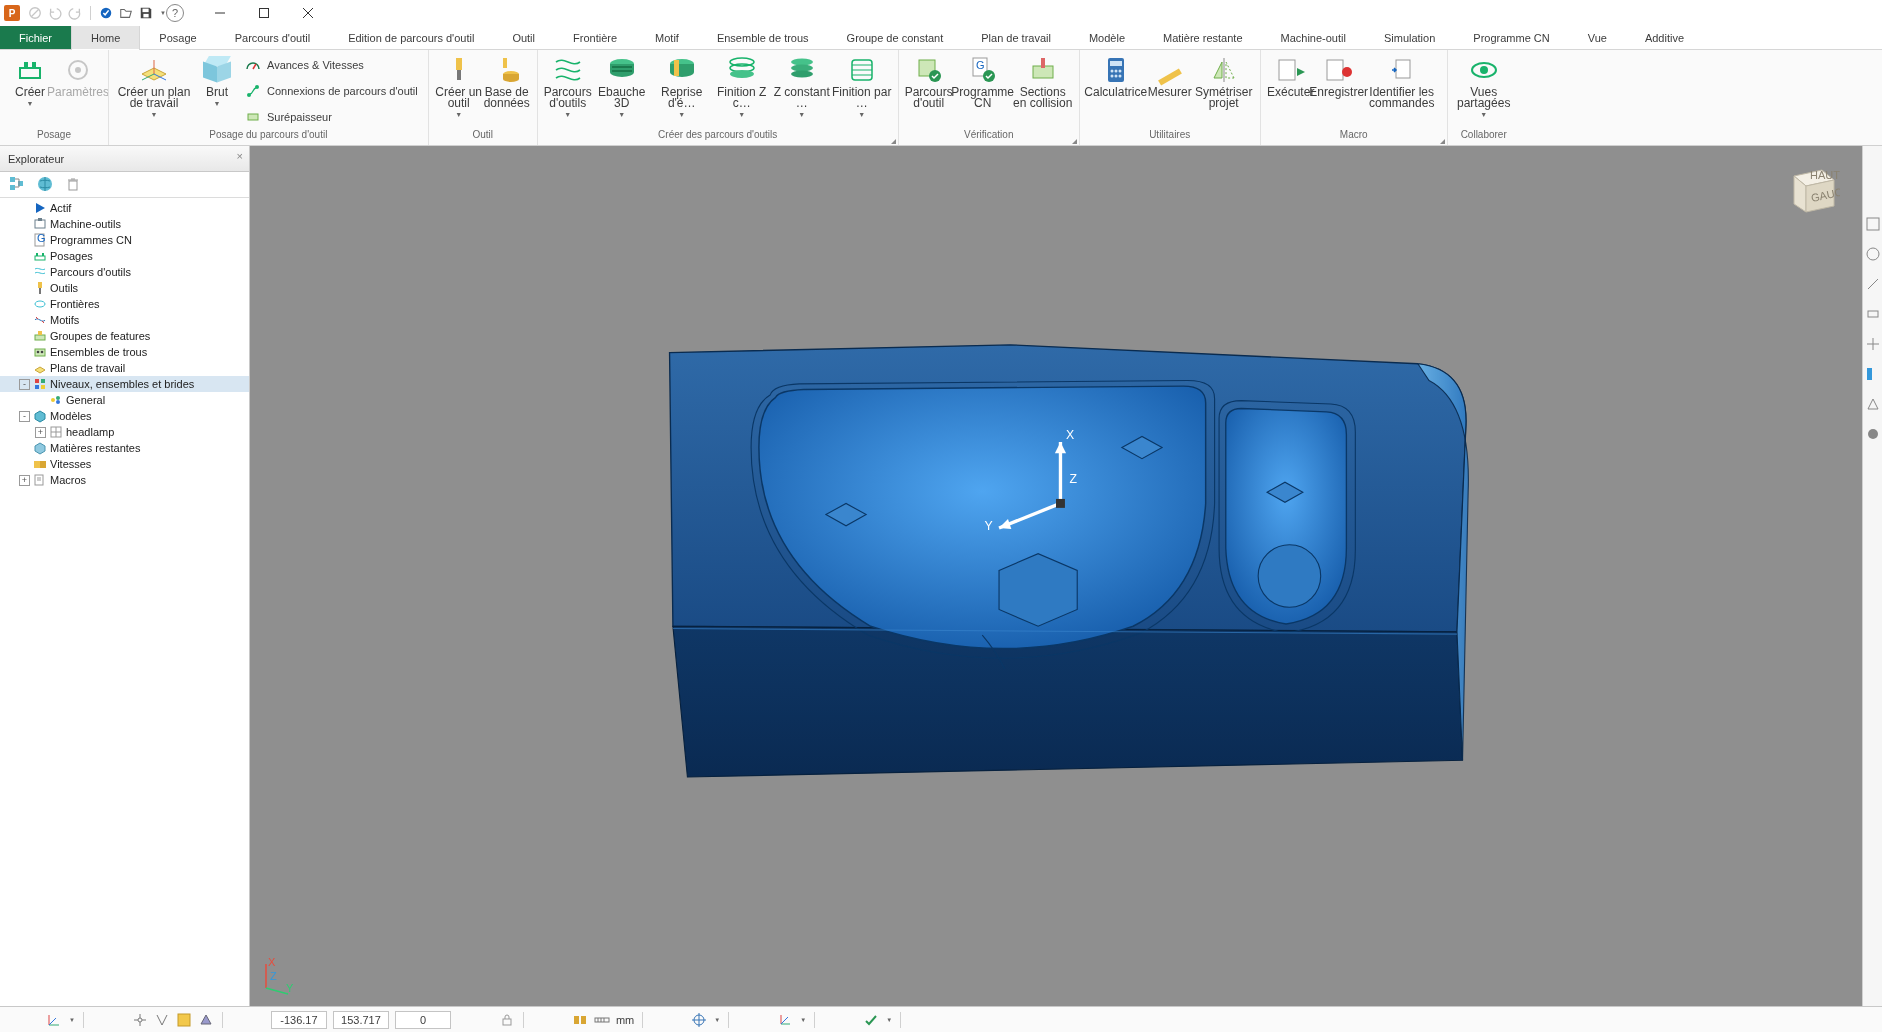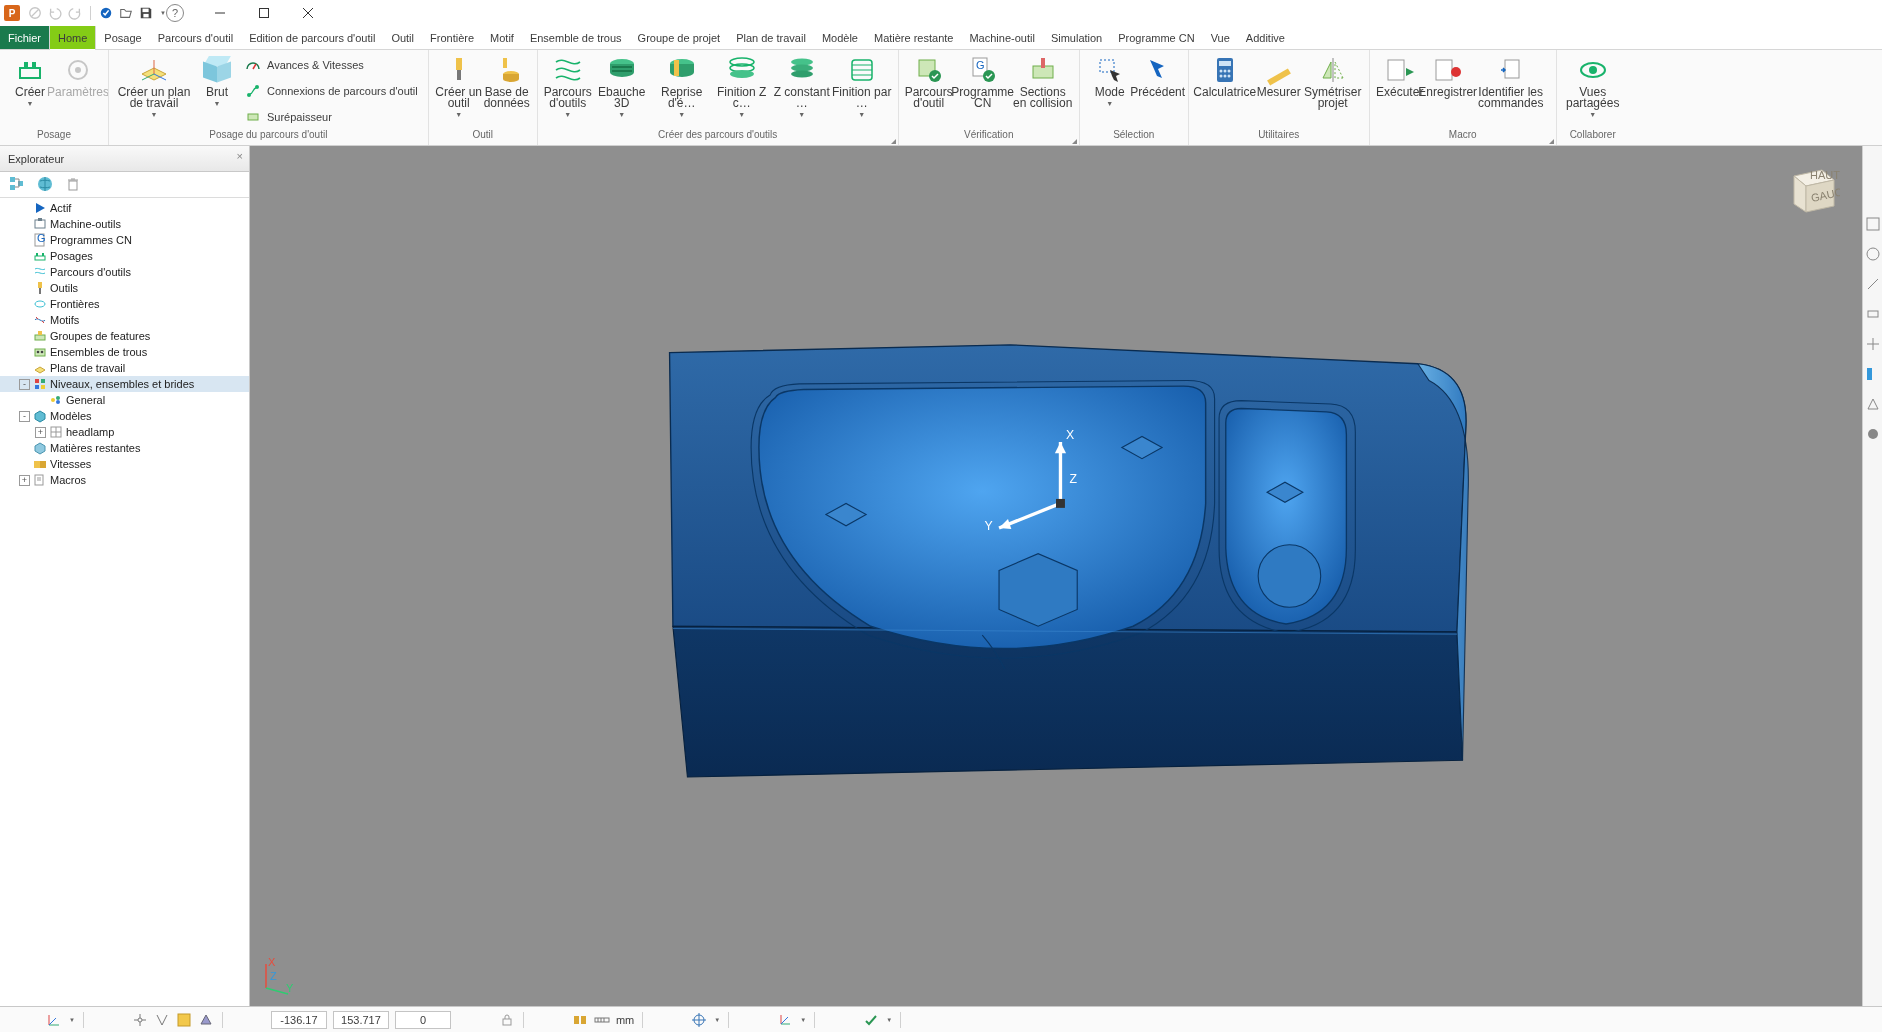--- a/index.html
+++ b/index.html
@@ -14,23 +14,23 @@
 .qat .sep{width:1px;height:14px;background:#d0d0d0;margin:0 2px;}
 .titlebar .center{flex:1;text-align:center;font-size:12px;color:#444;}
 .titlebar .center .proj{color:#777;}
 .titlebar .right{display:flex;align-items:center;height:100%;}
 .winbtn{width:44px;height:26px;display:flex;align-items:center;justify-content:center;color:#555;}
 .winbtn svg{width:10px;height:10px;}
 .help-ic{width:18px;height:18px;border:1px solid #888;border-radius:50%;display:flex;align-items:center;justify-content:center;margin-right:14px;color:#666;}
 
 
 .tabbar{height:24px;display:flex;align-items:stretch;background:#fff;border-bottom:1px solid #d6d6d6;}
-.tab{padding:0 8px;display:flex;align-items:center;position:relative;}
+.tab{padding:0 19px;display:flex;align-items:center;position:relative;}
 .tab.fichier{background:#1a7a4d;color:#fff;}
-.tab.active{background:#84cc16;}
+.tab.active{background:#e5e5e5;}
 .tab.active::after{content:"";position:absolute;left:0;right:0;bottom:-1px;height:1px;background:#fff;}
 .tab.active{border-left:1px solid #d6d6d6;border-right:1px solid #d6d6d6;}
 
 
 .ribbon{height:96px;display:flex;background:#fafafa;border-bottom:1px solid #d0d0d0;}
 .grp{display:flex;flex-direction:column;padding:2px 6px 0 6px;position:relative;}
 .grp + .grp{border-left:1px solid #e2e2e2;}
 .grp .body{flex:1;display:flex;align-items:flex-start;}
 .grp .lbl{height:16px;font-size:10px;color:#666;text-align:center;padding-bottom:1px;}
 .bigbtn{width:60px;display:flex;flex-direction:column;align-items:center;padding-top:2px;gap:1px;}
@@ -154,21 +154,21 @@
 <div class="tabbar">
   <div class="tab fichier">Fichier</div>
   <div class="tab active">Home</div>
   <div class="tab">Posage</div>
   <div class="tab">Parcours d'outil</div>
   <div class="tab">Edition de parcours d'outil</div>
   <div class="tab">Outil</div>
   <div class="tab">Frontière</div>
   <div class="tab">Motif</div>
   <div class="tab">Ensemble de trous</div>
-  <div class="tab">Groupe de projet</div>
+  <div class="tab">Groupe de constant</div>
   <div class="tab">Plan de travail</div>
   <div class="tab">Modèle</div>
   <div class="tab">Matière restante</div>
   <div class="tab">Machine-outil</div>
   <div class="tab">Simulation</div>
   <div class="tab">Programme CN</div>
   <div class="tab">Vue</div>
   <div class="tab">Additive</div>
 </div>
 
@@ -394,43 +394,20 @@
             </svg>
           </div>
         <div class="btxt">Sections
 en collision</div>
       </div>
     </div>
     <div class="lbl">Vérification</div>
     <span class="corner"></span>
   </div>
 
-  <div class="grp">
-    <div class="body">
-      <div class="bigbtn narrow">
-        <div class="bicon">
-            <svg viewBox="0 0 32 32">
-              <rect x="6" y="6" width="14" height="12" fill="none" stroke="#1565c0" stroke-dasharray="2 2"></rect>
-              <path d="M16 16 L26 20 L22 22 L24 28 L20 26 L18 22 Z" fill="#333"></path>
-            </svg>
-          </div>
-        <div class="btxt">Mode</div>
-          <div class="drop">▼</div>
-      </div>
-      <div class="bigbtn narrow">
-        <div class="bicon">
-            <svg viewBox="0 0 32 32">
-              <path d="M8 6 L22 12 L16 15 L20 24 L15 22 L12 15 Z" fill="#1565c0"></path>
-            </svg>
-          </div>
-        <div class="btxt">Précédent</div>
-      </div>
-    </div>
-    <div class="lbl">Sélection</div>
-  </div>
 
   <div class="grp">
     <div class="body">
       <div class="bigbtn">
         <div class="bicon">
             <svg viewBox="0 0 32 32">
               <rect x="8" y="4" width="16" height="24" rx="2" fill="#3774b5"></rect>
               <rect x="10" y="7" width="12" height="5" fill="#cfe3f5"></rect>
               <circle cx="12" cy="17" r="1.5" fill="#cfe3f5"></circle>
               <circle cx="16" cy="17" r="1.5" fill="#cfe3f5"></circle>

